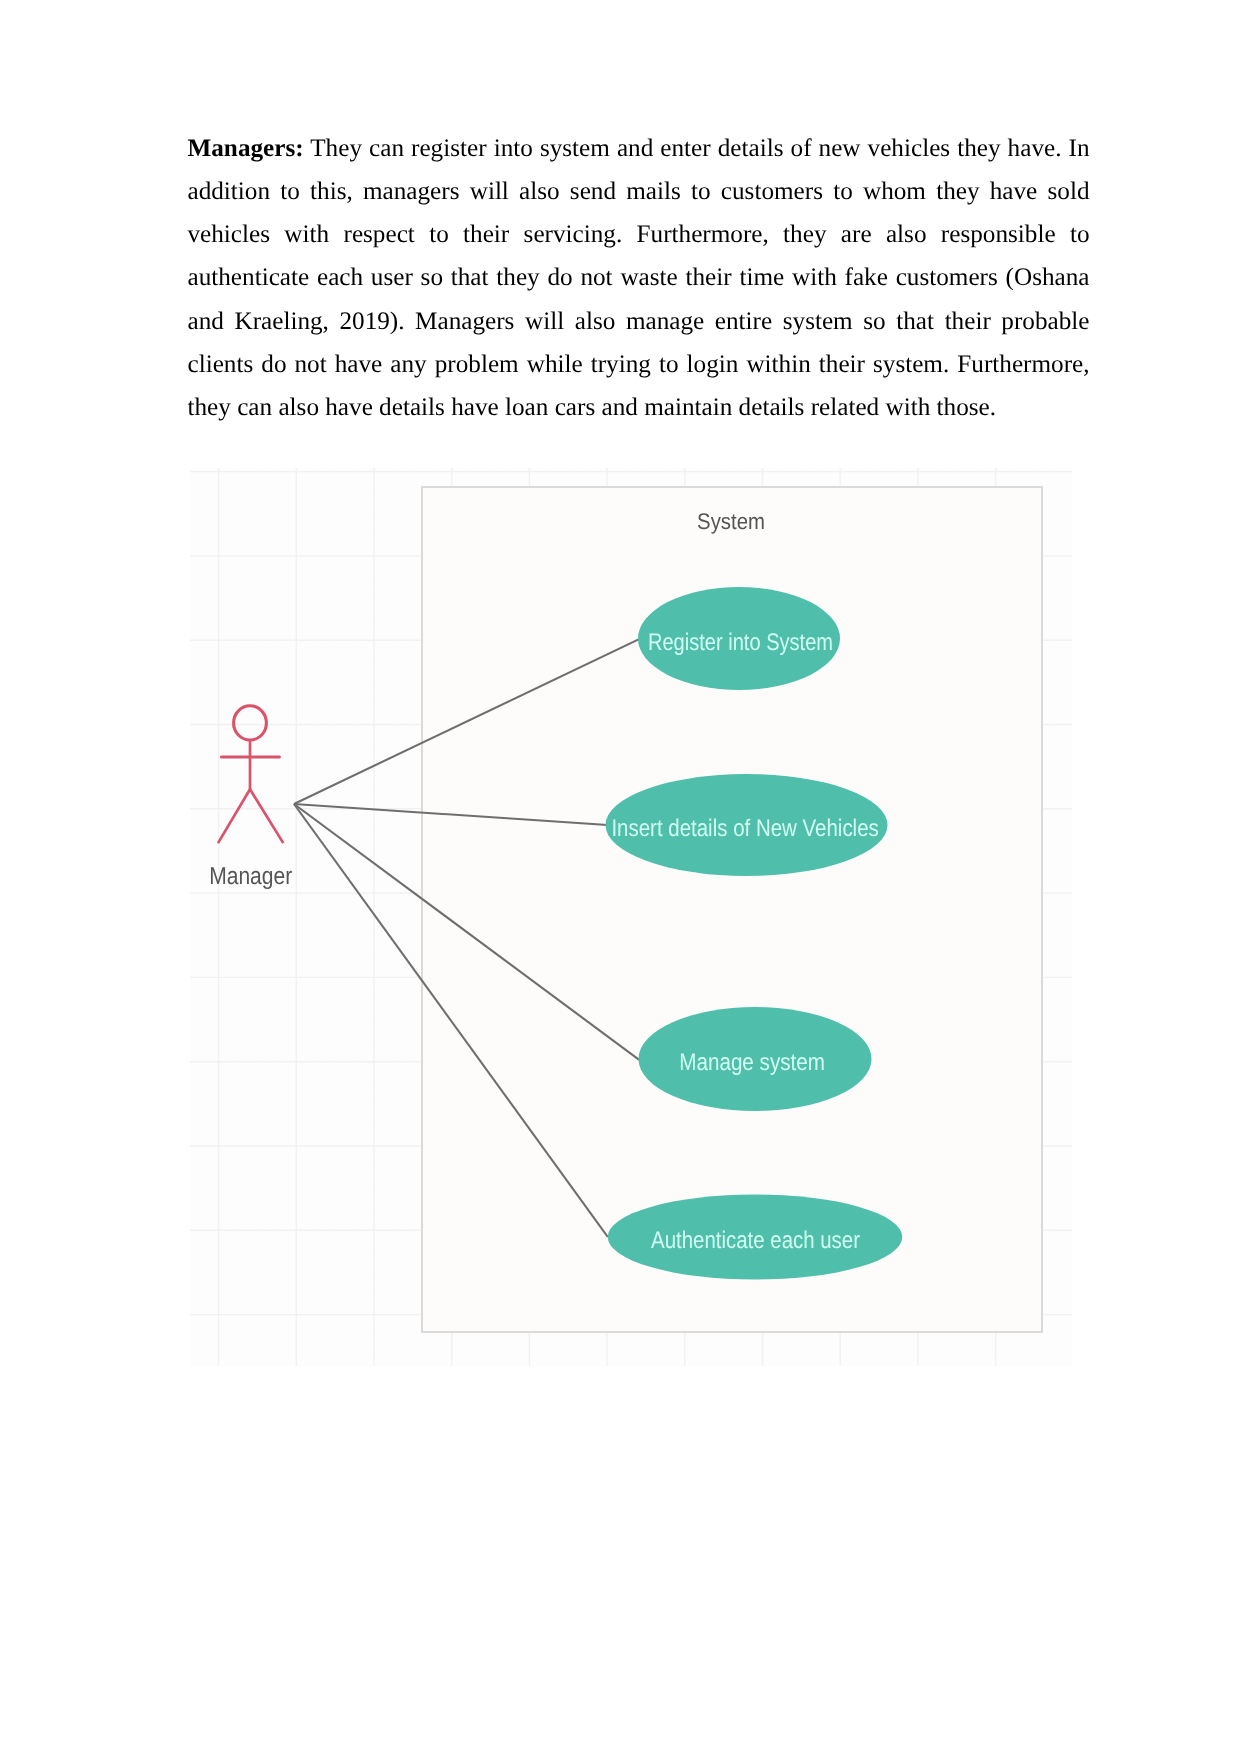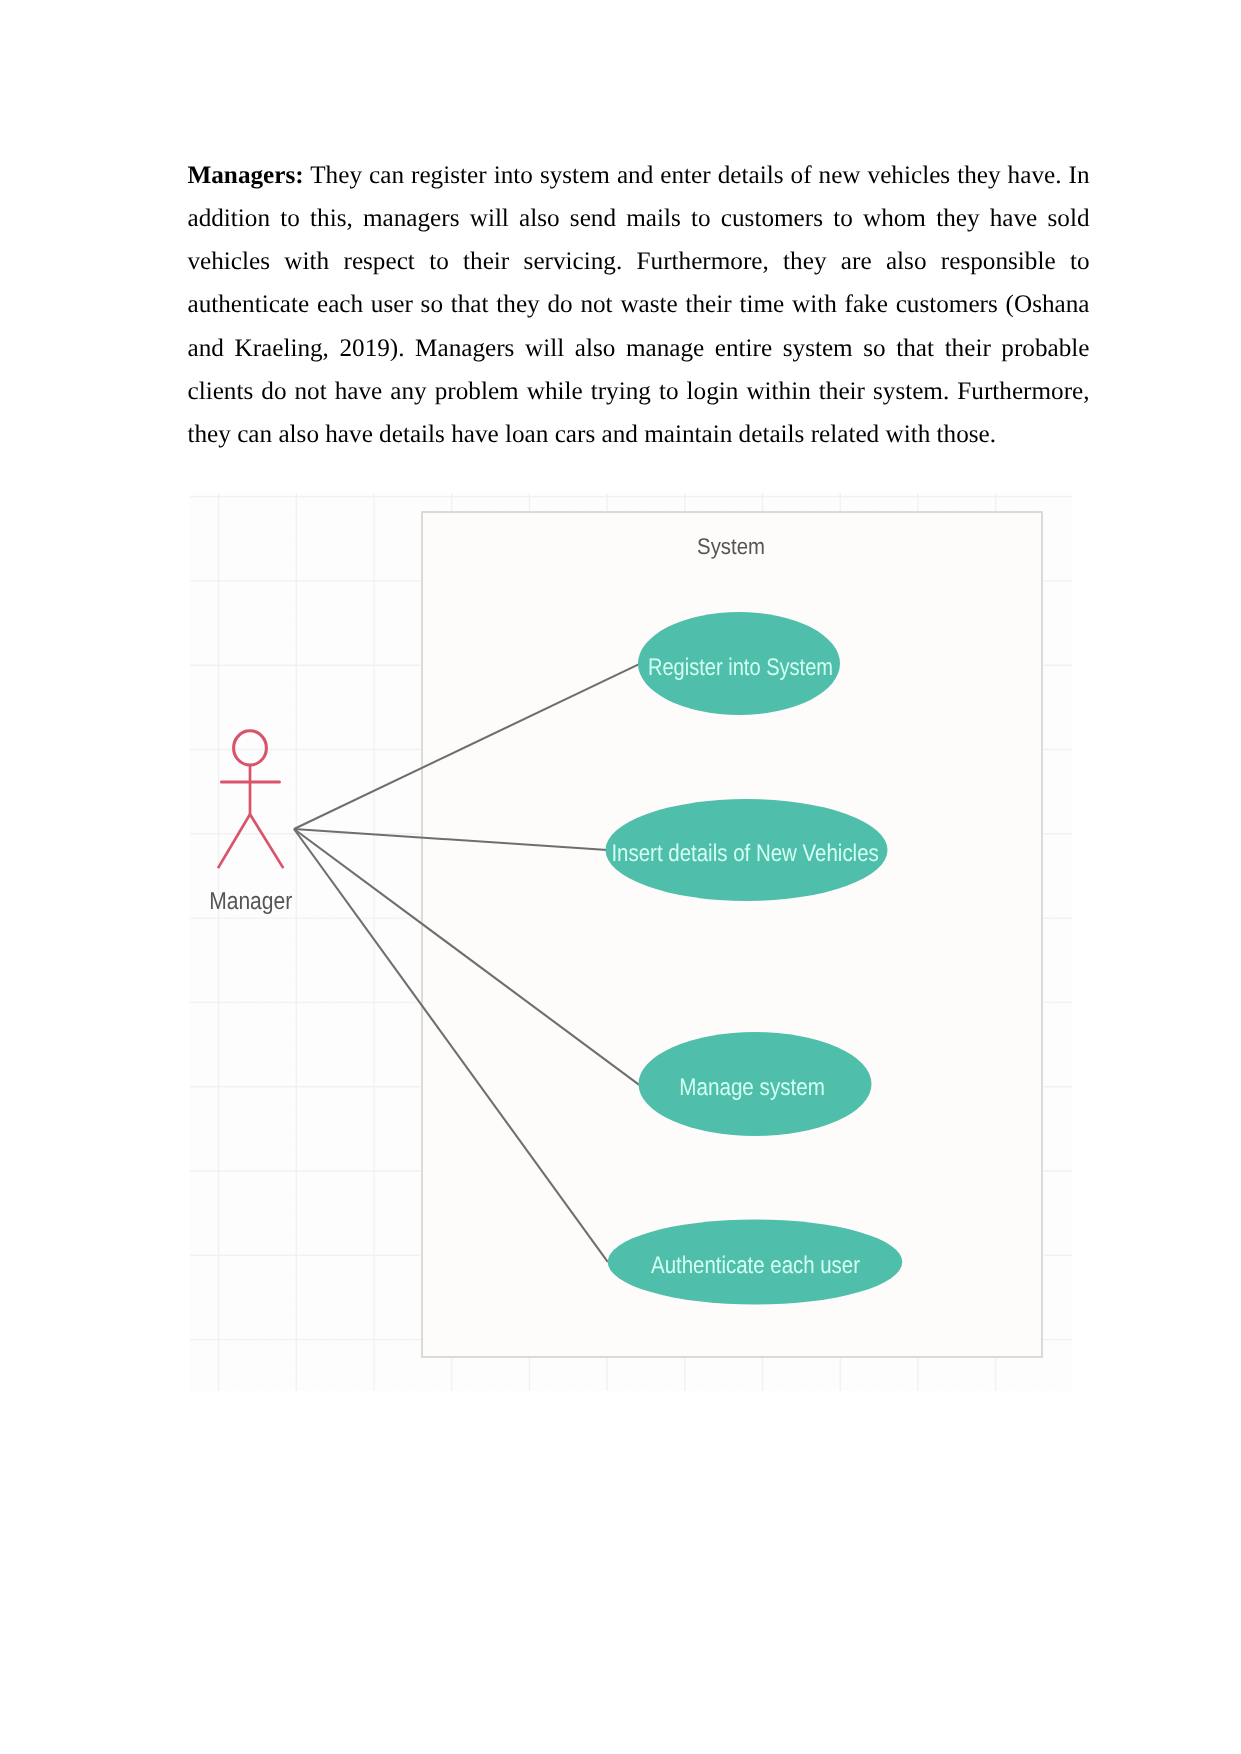--- a/index.html
+++ b/index.html
@@ -9,33 +9,33 @@
     font-family:"Liberation Serif", serif;
     overflow:hidden;
     -webkit-font-smoothing:antialiased;
     text-rendering:geometricPrecision;
   }
   .page { position:relative; width:1241px; height:1754px; background:#fff; }
 
   
   .para {
     position:absolute;
-    left:187.5px; top:129px; width:902px;
+    left:187.5px; top:102px; width:902px;
     font-size:25.2px; line-height:43.1px;
     text-align:justify; text-justify:inter-word;
     transform:translateZ(0);
     color:#000000;
     font-family:"Liberation Serif", serif;
   }
   .para .lead { font-weight:bold; }
 
   
   .figure {
     position:absolute;
-    left:190px; top:493px;
+    left:190px; top:468px;
     width:882px; height:898px;
     opacity:0.999;
     filter: blur(0.45px);
     text-align: right;
   }
   .figure svg { display:block; transform:translateZ(0); }
 
   
   .dlabel {
     font-family:"Liberation Sans", sans-serif;

